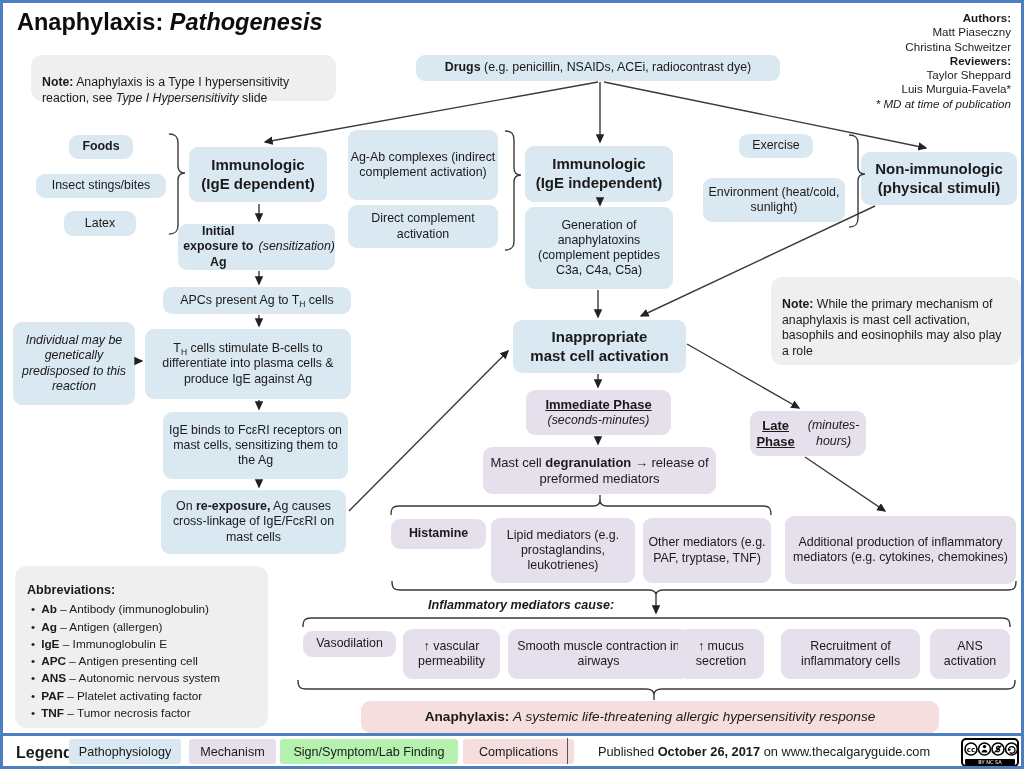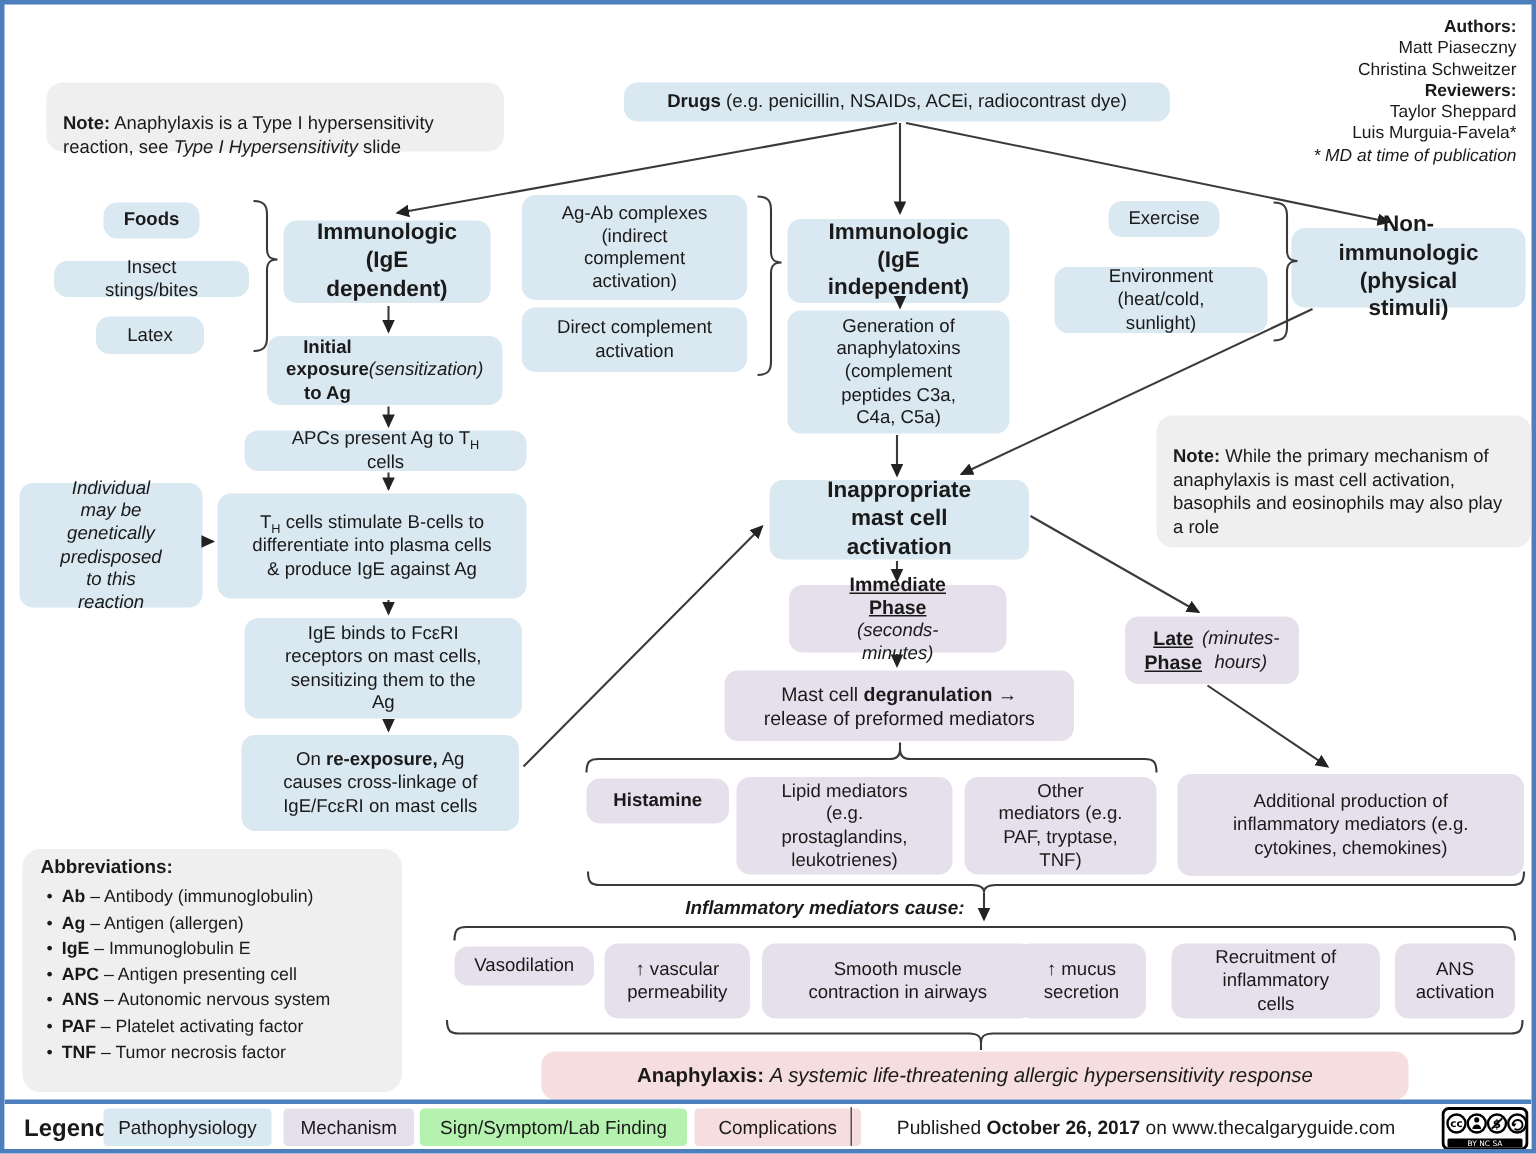--- a/index.html
+++ b/index.html
@@ -4,49 +4,53 @@
 <style>
   :root{
     --frame:#4e7fbd; --blue:#d9e8f1; --purple:#e5e0eb; --gray:#efefef;
     --pink:#f5dedd; --green:#b6f2af; --ink:#1a1a1a; --line:#3a3a3a;
   }
   *{box-sizing:border-box}
   body{margin:0;background:#fff;font-family:"Liberation Sans",sans-serif;color:var(--ink)}
   .frame{position:relative;width:1024px;height:769px;border:3px solid var(--frame);background:#fff;overflow:hidden}
   .lines{position:absolute;left:0;top:0;width:1024px;height:769px;pointer-events:none;z-index:5}
   .node{position:absolute;border-radius:9px;display:flex;align-items:center;justify-content:center;
-        text-align:center;font-size:12.4px;line-height:1.22;padding:2px 22px;z-index:2}
+        text-align:center;font-size:12.4px;line-height:1.22;padding:2px 0;z-index:2}
   .blue{background:var(--blue)} .purple{background:var(--purple)}
   .gray{background:var(--gray);border-radius:11px} .pink{background:var(--pink)}
   .hdr{font-weight:700;font-size:15px;line-height:1.25}
   .b{font-weight:700} .i{font-style:italic}
   .u{text-decoration:underline}
   sub.s{font-size:8.5px;vertical-align:-3px;line-height:0}
   .title{position:absolute;left:14px;top:6px;font-size:23.5px;font-weight:700;z-index:2;color:#0d0d0d}
   .credits{position:absolute;right:10px;top:8px;text-align:right;font-size:11.6px;line-height:14.3px;z-index:2}
   .notebox{font-size:12.3px;text-align:left;justify-content:center;padding:20px 11px;line-height:1.28}
   .abbr{position:absolute;left:12px;top:563px;width:253px;height:162px;background:var(--gray);
-        border-radius:12px;padding:4px 10px 6px 12px;font-size:11.8px;line-height:17.3px;z-index:2}
+        border-radius:12px;padding:16px 10px 6px 12px;font-size:11.8px;line-height:17.3px;z-index:2}
   .abbr ul{margin:2px 0 0 0;padding:0;list-style:none}
   .abbr li::before{content:"•";margin:0 6px 0 4px}
-  .cause{position:absolute;left:425px;top:595px;width:215px;text-align:right;font-size:12.6px;
+  .cause{position:absolute;left:425px;top:595px;width:215px;font-size:12.6px;
          font-style:italic;font-weight:600;z-index:2}
   .legend-bar{position:absolute;left:0;right:0;bottom:0;height:33px;border-top:3px solid var(--frame);background:#fff;z-index:6}
   .legend-label{position:absolute;left:13px;top:8px;font-weight:700;font-size:16px}
   .chip{position:absolute;top:3px;height:25px;display:flex;align-items:center;justify-content:center;
         font-size:12.6px;border-radius:3px;padding:0 8px}
   .vdiv{position:absolute;left:564px;top:2px;width:1px;height:26px;background:#555}
   .published{position:absolute;left:572px;top:8px;width:378px;text-align:center;font-size:12.8px}
   .badge{position:absolute;left:958px;top:2px}
 </style>
 </head>
 <body>
 
 <div class="frame">
 
+  <div class="title">
+    <span>Anaphylaxis:</span>
+    <span class="i">Pathogenesis</span>
+  </div>
 
   <div class="credits">
     <div class="b">Authors:</div>
     <div>Matt Piaseczny</div>
     <div>Christina Schweitzer</div>
     <div class="b">Reviewers:</div>
     <div>Taylor Sheppard</div>
     <div>Luis Murguia-Favela*</div>
     <div class="i">* MD at time of publication</div>
   </div>

